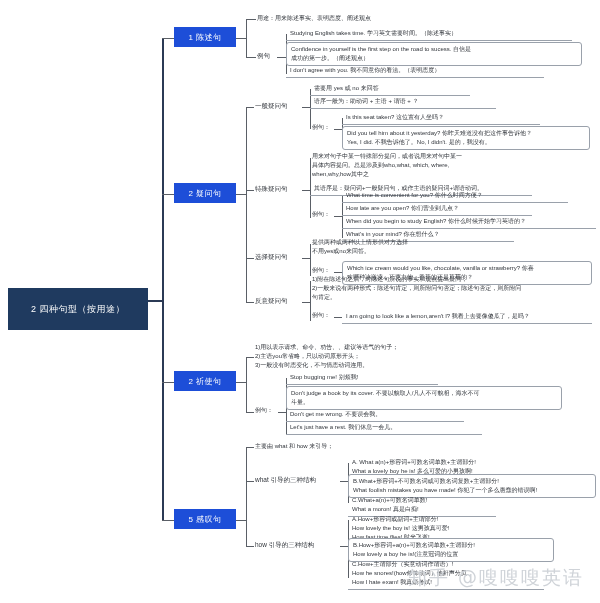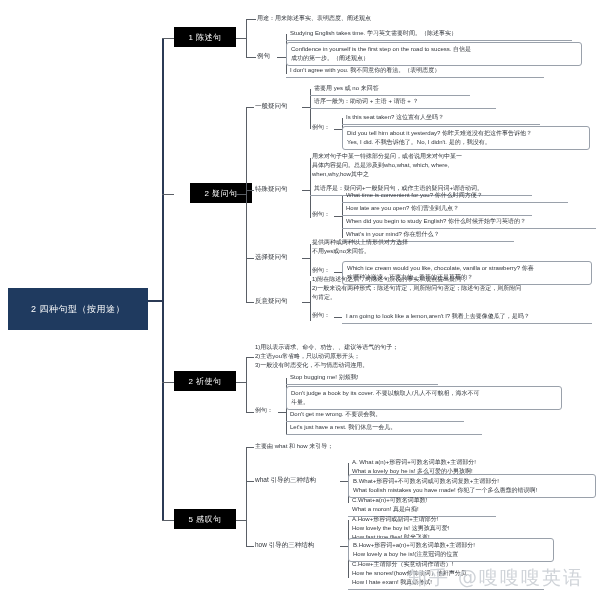--- a/index.html
+++ b/index.html
@@ -37,21 +37,21 @@
     letter-spacing: 0.5px;
     padding: 6px 9px;
     box-sizing: border-box;
     white-space: nowrap;
     display: flex;
     align-items: center;
     justify-content: center;
   }
   .branch-node {
     position: absolute;
-    background: #000000;
+    background: #1d4ed8;
     color: #ffffff;
     font-size: 8px;
     letter-spacing: 0.5px;
     padding: 4px 7px;
     box-sizing: border-box;
     white-space: nowrap;
     display: flex;
     align-items: center;
     justify-content: center;
   }
@@ -125,21 +125,21 @@
   <div class="sub-label" style="left:257px; top:51px;">例句</div>
   <div class="ln h" style="left:277px; top:57px; width:9px;"></div>
   <div class="ln v" style="left:286px; top:34px; height:40px;"></div>
 
   <div class="underlined" style="left:286px; top:28px; width:286px;">Studying English takes time. 学习英文需要时间。（陈述事实）</div>
   <div class="boxed" style="left:286px; top:42px; width:296px;">Confidence in yourself is the first step on the road to sucess.  自信是
 成功的第一步。（阐述观点）</div>
   <div class="underlined" style="left:286px; top:65px; width:258px;">I don't agree with you. 我不同意你的看法。（表明态度）</div>
 
   <div class="ln h" style="left:162px; top:194px; width:12px;"></div>
-  <div class="branch-node" style="left:174px; top:183px; width:62px; height:20px;margin-left:16px;">2  疑问句</div>
+  <div class="branch-node" style="left:174px; top:183px; width:62px; height:20px;">2  疑问句</div>
 
   <div class="ln h" style="left:236px; top:194px; width:10px;"></div>
   <div class="ln v" style="left:246px; top:107px; height:195px;"></div>
 
   <div class="ln h" style="left:246px; top:107px; width:8px;"></div>
   <div class="sub-label" style="left:255px; top:101px;">一般疑问句</div>
   <div class="ln h" style="left:302px; top:107px; width:8px;"></div>
   <div class="ln v" style="left:310px; top:89px; height:40px;"></div>
 
   <div class="underlined" style="left:310px; top:83px; width:160px;">需要用 yes 或 no 来回答</div>

